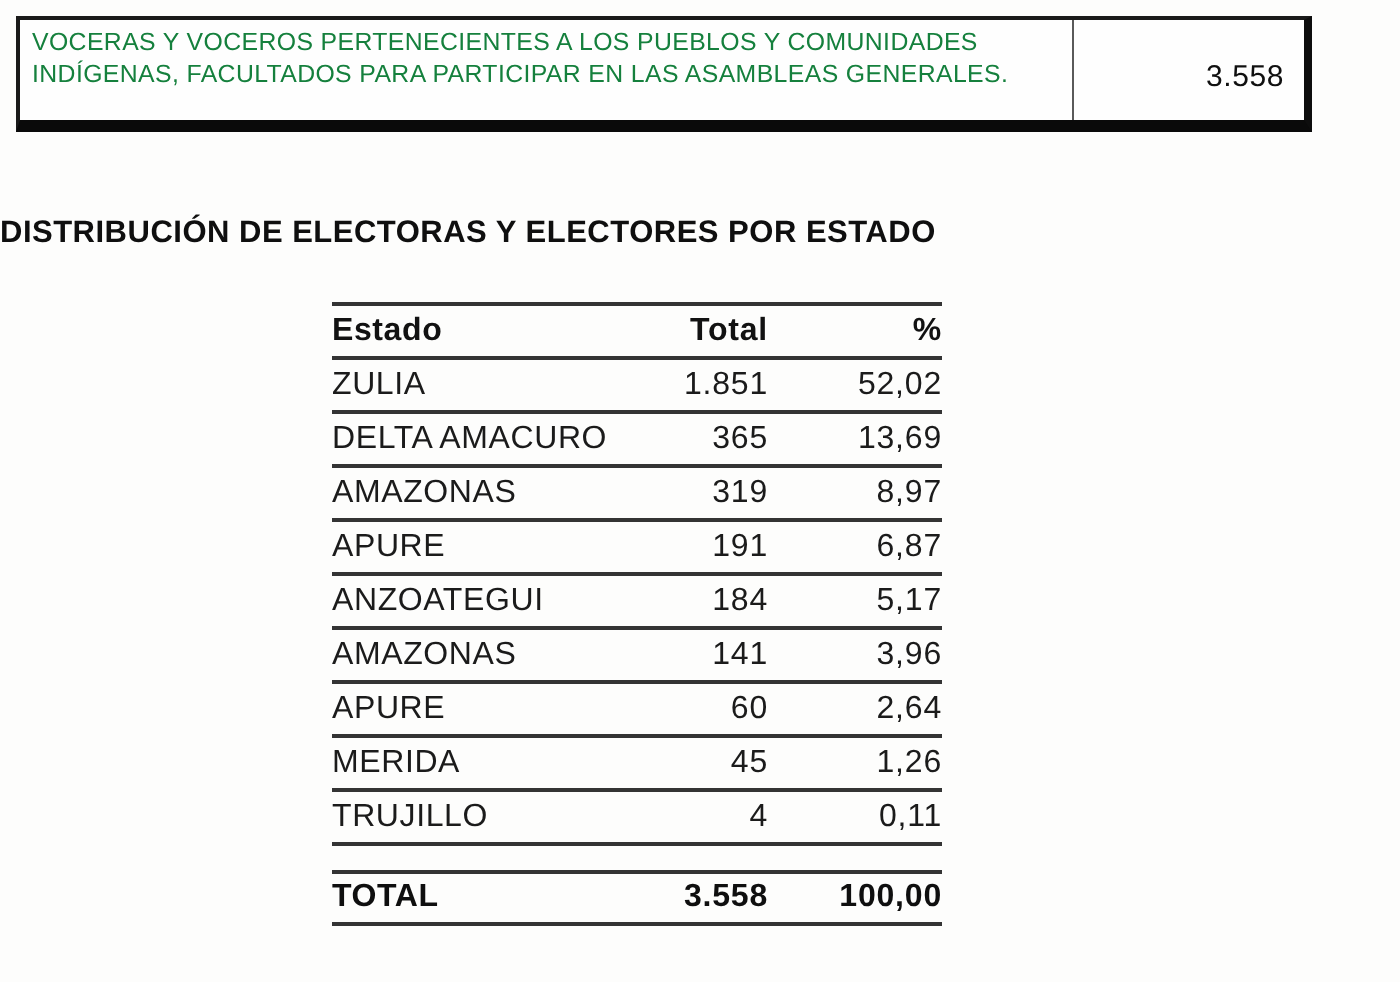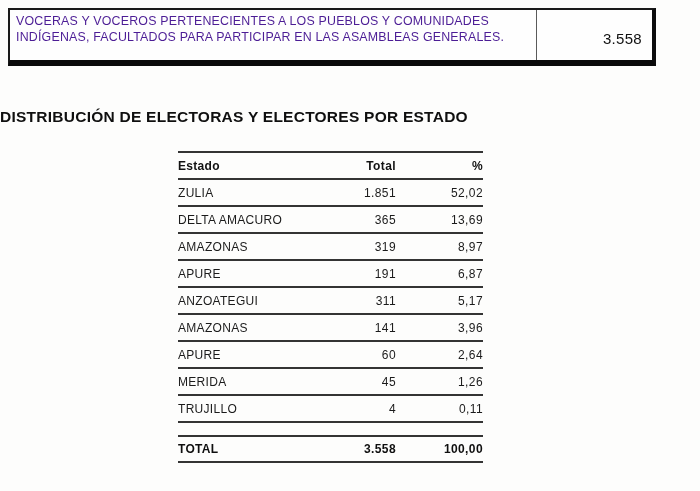--- a/index.html
+++ b/index.html
@@ -35,21 +35,21 @@
     display: flex;
     background: #fefefe;
   }
   .banner-text {
     flex: 1 1 auto;
     padding: 3px 8px 12px 6px;
     font-size: 12.4px;
     line-height: 16px;
     letter-spacing: 0.2px;
     border-right: 1px solid #5a5a5a;
-    color: #4c1d95;
+    color: #15803d;
   }
   .banner-value {
     width: 105px;
     flex: 0 0 auto;
     display: flex;
     align-items: center;
     justify-content: flex-end;
     padding: 6px 10px 0 0;
     font-size: 15px;
     letter-spacing: 0.3px;
@@ -66,26 +66,26 @@
     text-align: left;
     font-size: 15.5px;
     font-weight: bold;
     letter-spacing: 0.25px;
     color: #0f0f0f;
   }
 
   
   table.dist-table {
     position: absolute;
-    left: 178px;
+    left: 166px;
     top: 151px;
     width: 305px;
     border-collapse: collapse;
     table-layout: fixed;
-    font-size: 12px;
+    font-size: 16px;
     color: #1b1b1b;
   }
   .dist-table col.c-estado { width: 158px; }
   .dist-table col.c-total  { width: 60px; }
   .dist-table col.c-pct    { width: 87px; }
 
   .dist-table th, .dist-table td {
     padding: 0;
     height: 25px;
     vertical-align: middle;
@@ -164,21 +164,21 @@
         <td class="cell-total">319</td>
         <td class="cell-pct">8,97</td>
       </tr>
       <tr>
         <td class="cell-estado">APURE</td>
         <td class="cell-total">191</td>
         <td class="cell-pct">6,87</td>
       </tr>
       <tr>
         <td class="cell-estado">ANZOATEGUI</td>
-        <td class="cell-total">311</td>
+        <td class="cell-total">184</td>
         <td class="cell-pct">5,17</td>
       </tr>
       <tr>
         <td class="cell-estado">AMAZONAS</td>
         <td class="cell-total">141</td>
         <td class="cell-pct">3,96</td>
       </tr>
       <tr>
         <td class="cell-estado">APURE</td>
         <td class="cell-total">60</td>

